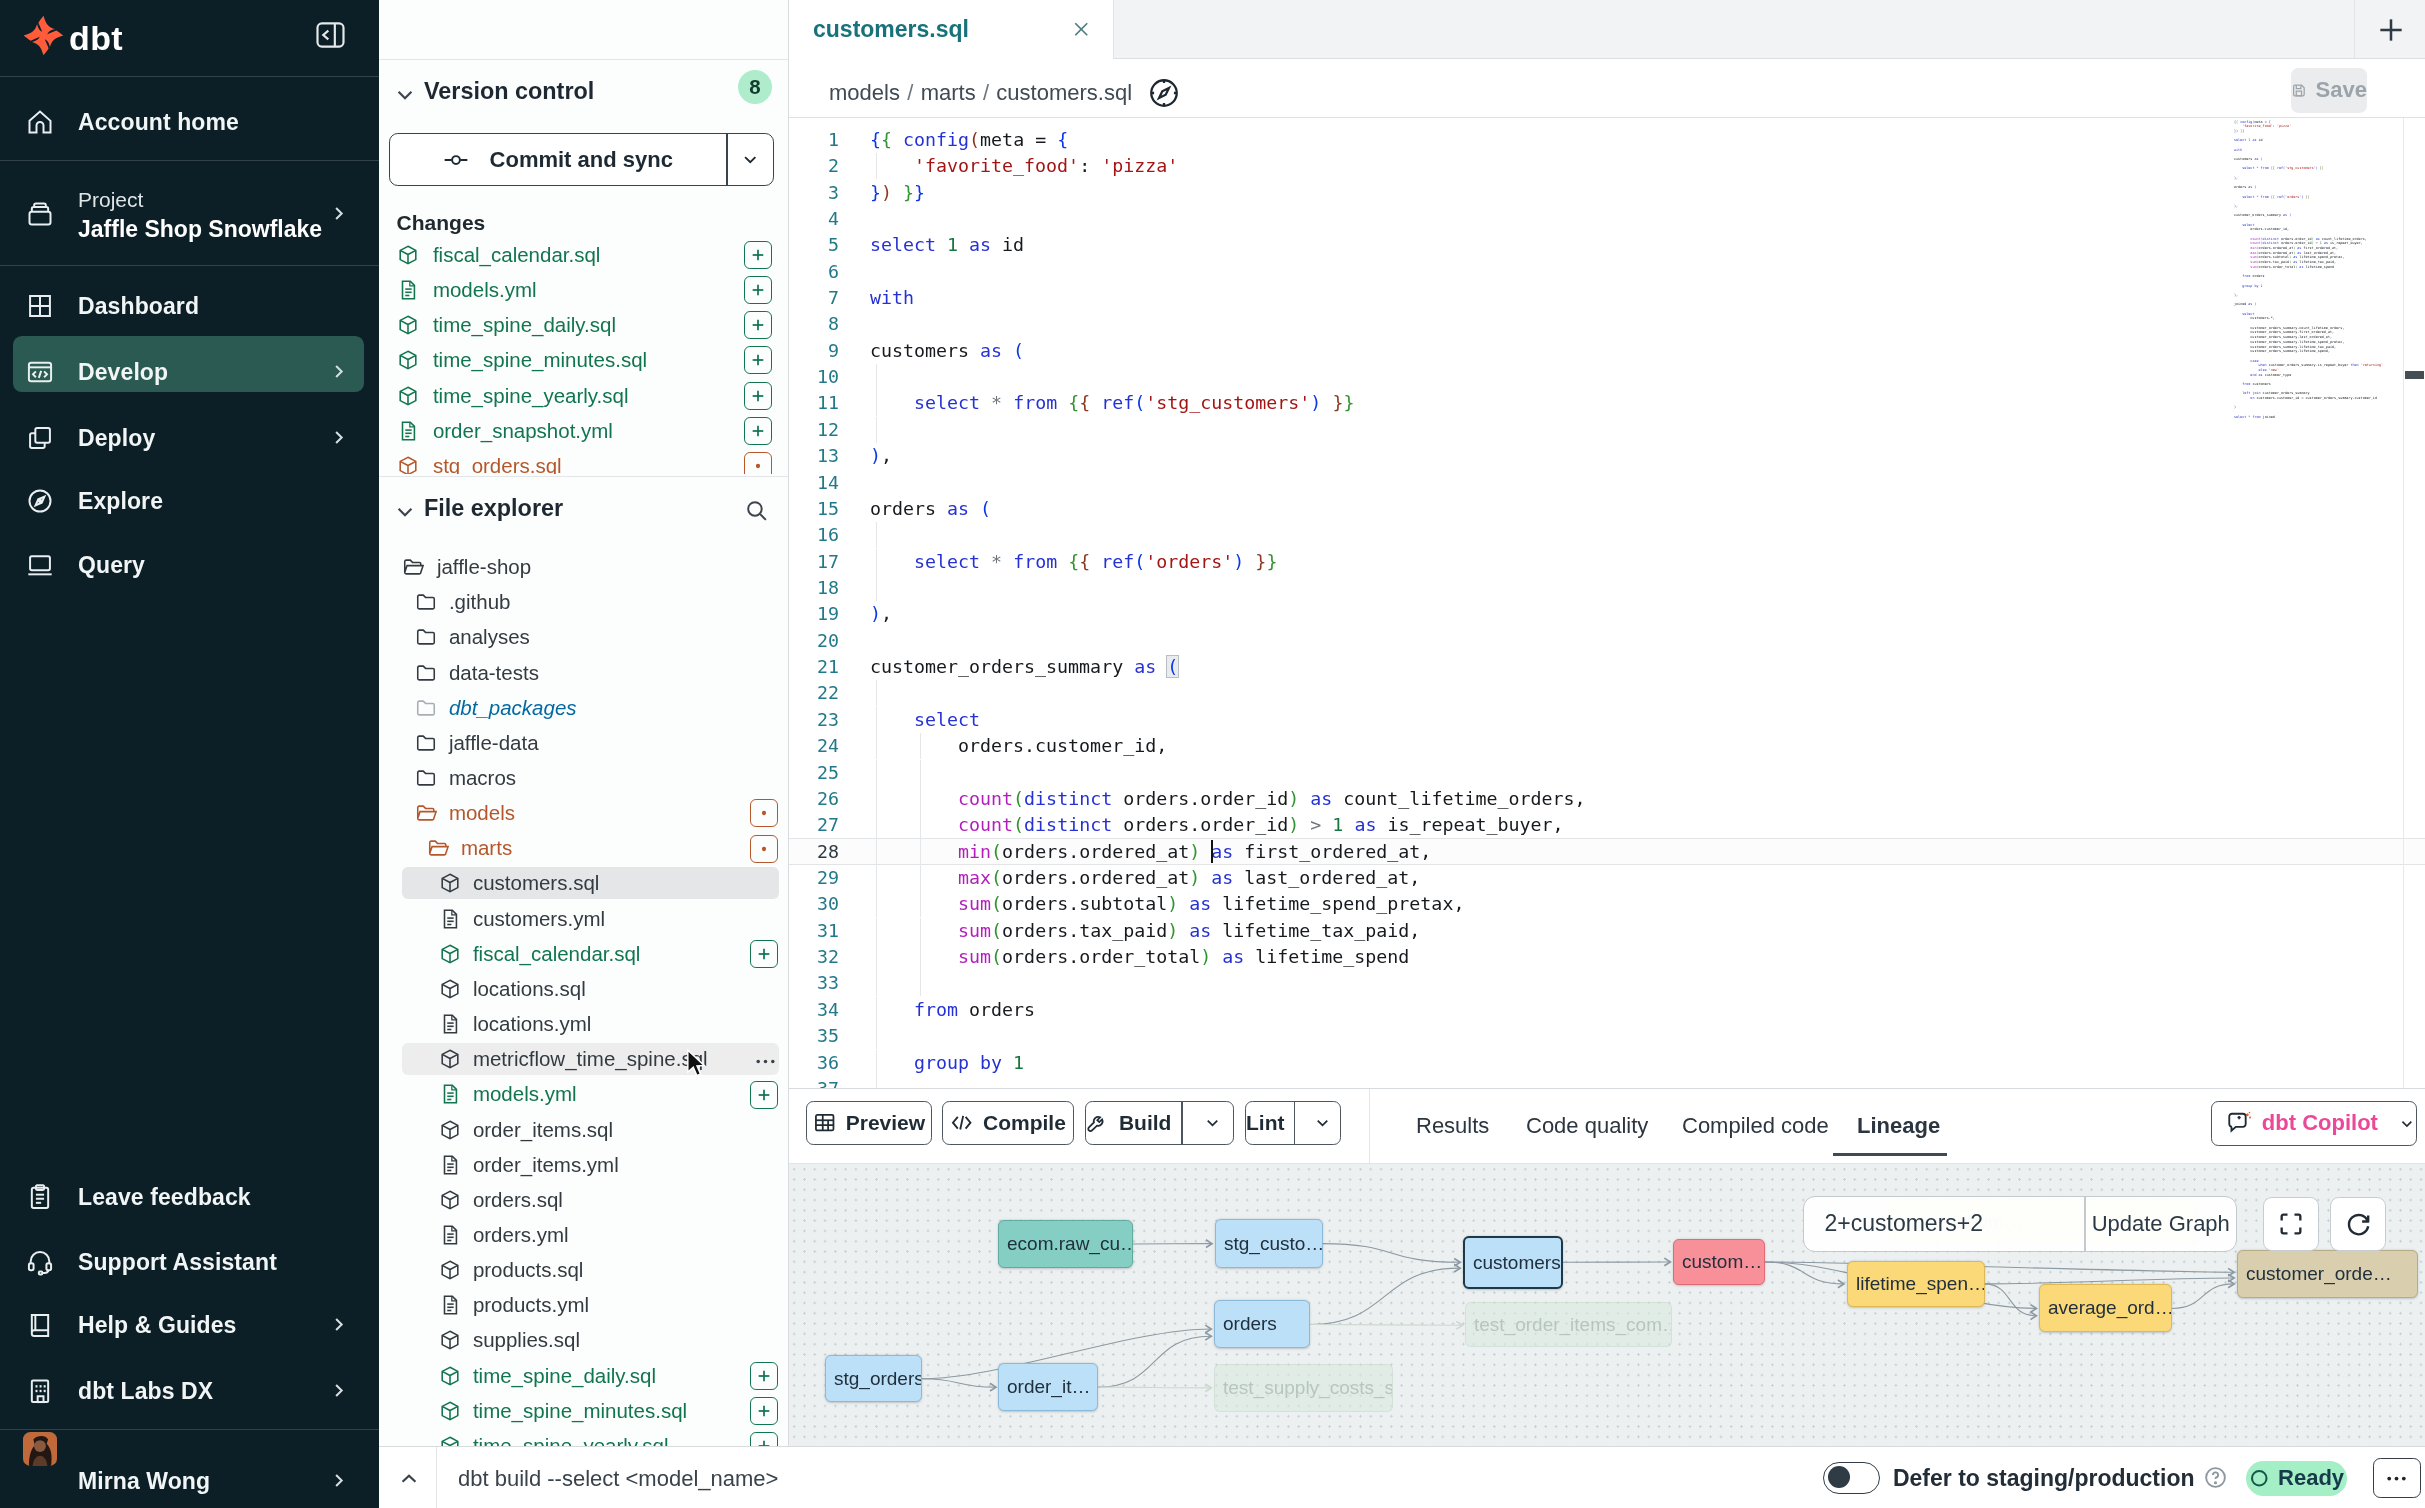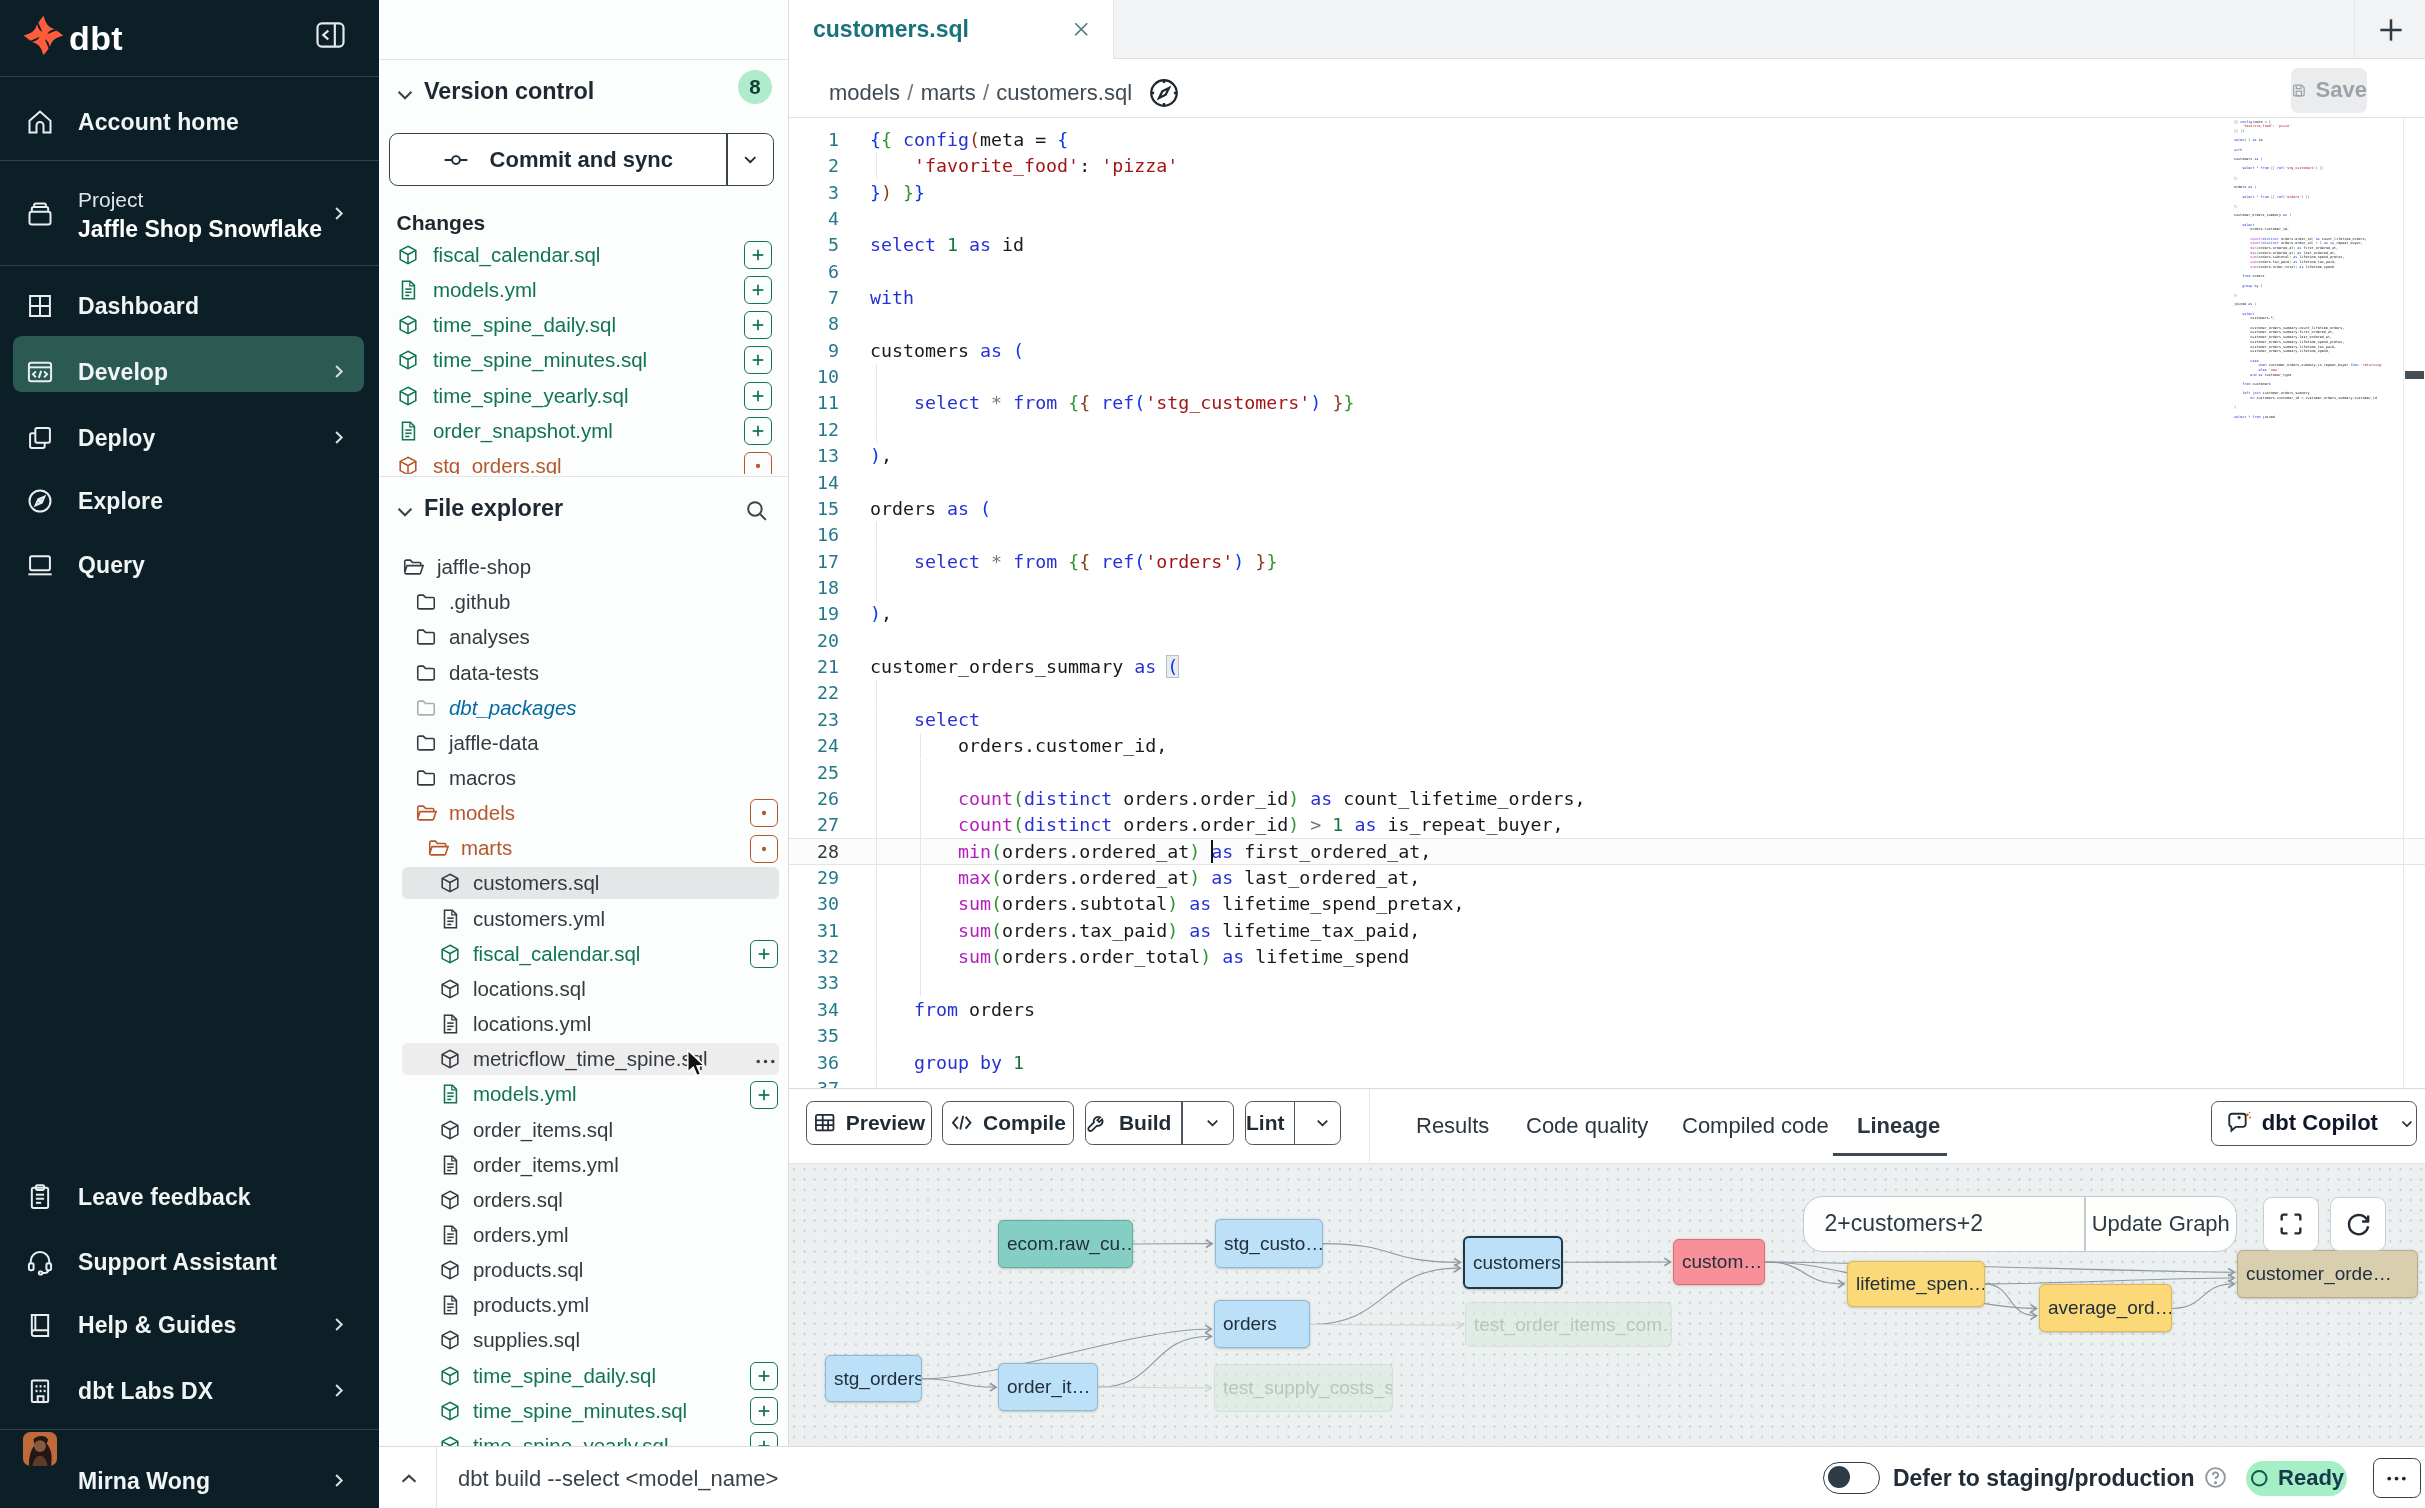--- a/index.html
+++ b/index.html
@@ -89,34 +89,34 @@
   .scroll-track { position:absolute; left:1614px; top:0; bottom:0; width:0.7px; background:#e7e9ea; }
   .scroll-thumb { position:absolute; left:1616px; top:253px; width:19px; height:8px; background:#454e55; }
 
   .toolbar { height:75px; background:#fff; border-top:0.7px solid #d8dbdd; position:relative; flex:0 0 75px; }
   .tb-btn { position:absolute; top:11.7px; height:44px; border:1.5px solid #4d565e; border-radius:7.3px; background:#fff; display:flex; align-items:center; justify-content:center; gap:9.5px; font-size:21px; font-weight:600; color:#1f2b35; }
   .tb-split-sep { width:1.5px; align-self:stretch; background:#4d565e; }
   .tb-caret { width:41px; display:flex; align-items:center; justify-content:center; }
   .tb-vdiv { position:absolute; left:580px; top:0; bottom:0; width:0.7px; background:#e4e6e7; }
   .tb-tab { position:absolute; top:0; height:100%; display:flex; align-items:center; font-size:22px; color:#2b3640; }
   .tb-underline { position:absolute; left:1044px; width:114px; bottom:6.6px; height:3.7px; background:#3f4a54; }
-  .copilot { position:absolute; right:9.5px; top:11.7px; width:206px; white-space:nowrap; height:45px; border:1.5px solid #4d565e; border-radius:7.3px; background:#fff; display:flex; align-items:center; padding-left:14.6px; gap:9.5px; font-size:22px; font-weight:600; color:#0f172a; }
+  .copilot { position:absolute; right:9.5px; top:11.7px; width:206px; white-space:nowrap; height:45px; border:1.5px solid #4d565e; border-radius:7.3px; background:#fff; display:flex; align-items:center; padding-left:14.6px; gap:9.5px; font-size:22px; font-weight:600; color:#ec4899; }
 
   .lineage { height:283px; flex:0 0 283px; position:relative; background:#edf0f0; background-image:radial-gradient(circle, #c7d1d3 1px, rgba(0,0,0,0) 1px); background-size:10.3px 10.3px; overflow:hidden; border-top:0.7px solid #e2e5e5; }
   .lg-svg { position:absolute; left:0; top:0; }
   .node { position:absolute; border-radius:5.9px; display:flex; align-items:center; padding-left:8px; font-size:19px; color:#20303c; white-space:nowrap; overflow:hidden; box-shadow:0 0.7px 2.2px rgba(40,60,70,0.25); border:0.7px solid rgba(0,0,0,0.18); }
   .n-source { background:#85cec4; border-color:#62aba0; }
   .n-model  { background:#bce0f8; border-color:#8cb9d8; }
   .n-snapshot { background:#f8909a; border-color:#e06a76; }
   .n-metric { background:#fbd878; border-color:#ddb854; }
   .n-saved  { background:#d9ceae; border-color:#b8ac88; }
   .n-test   { background:rgba(216,234,222,0.55); border-color:rgba(180,205,188,0.35); color:#b7c6bd; box-shadow:none; }
   .n-mghost { background:#fbd878; opacity:0.32; color:#8d7f53; box-shadow:none; }
   .n-selected { border:2.6px solid #1d3949; }
-  .lg-overlay { position:absolute; left:1014px; top:31.5px; width:434px; height:56px; background:rgba(255,255,255,0.93); border:1.5px solid #c3c9cd; border-radius:20px; display:flex; align-items:center; }
+  .lg-overlay { position:absolute; left:1014px; top:31.5px; width:434px; height:56px; background:rgba(255,255,255,0.93); border:1.5px solid #c3c9cd; border-radius:12px; display:flex; align-items:center; }
   .lg-search { flex:0 0 280px; padding-left:20.5px; font-size:23px; color:#2b3a45; }
   .lg-osep { width:1.5px; align-self:stretch; background:#c3c9cd; }
   .lg-update { flex:1; text-align:center; font-size:22px; color:#2b3a45; }
   .lg-btn { position:absolute; top:33px; width:56px; height:54px; background:#fff; border:1.5px solid #c6ccd0; border-radius:8.8px; display:flex; align-items:center; justify-content:center; color:#222b33; }
 
   .bottombar { height:63px; background:#fff; border-top:0.7px solid #d8dbdd; position:relative; }
   .bb-chev { position:absolute; left:19px; top:20.5px; color:#39424a; }
   .bb-vdiv { position:absolute; left:57px; top:0; bottom:0; width:0.7px; background:#e2e5e6; }
   .bb-cmd { position:absolute; left:79px; top:19px; font-size:22px; color:#3a434b; }
   .bb-right { position:absolute; right:0; top:0; height:100%; display:flex; align-items:center; }

